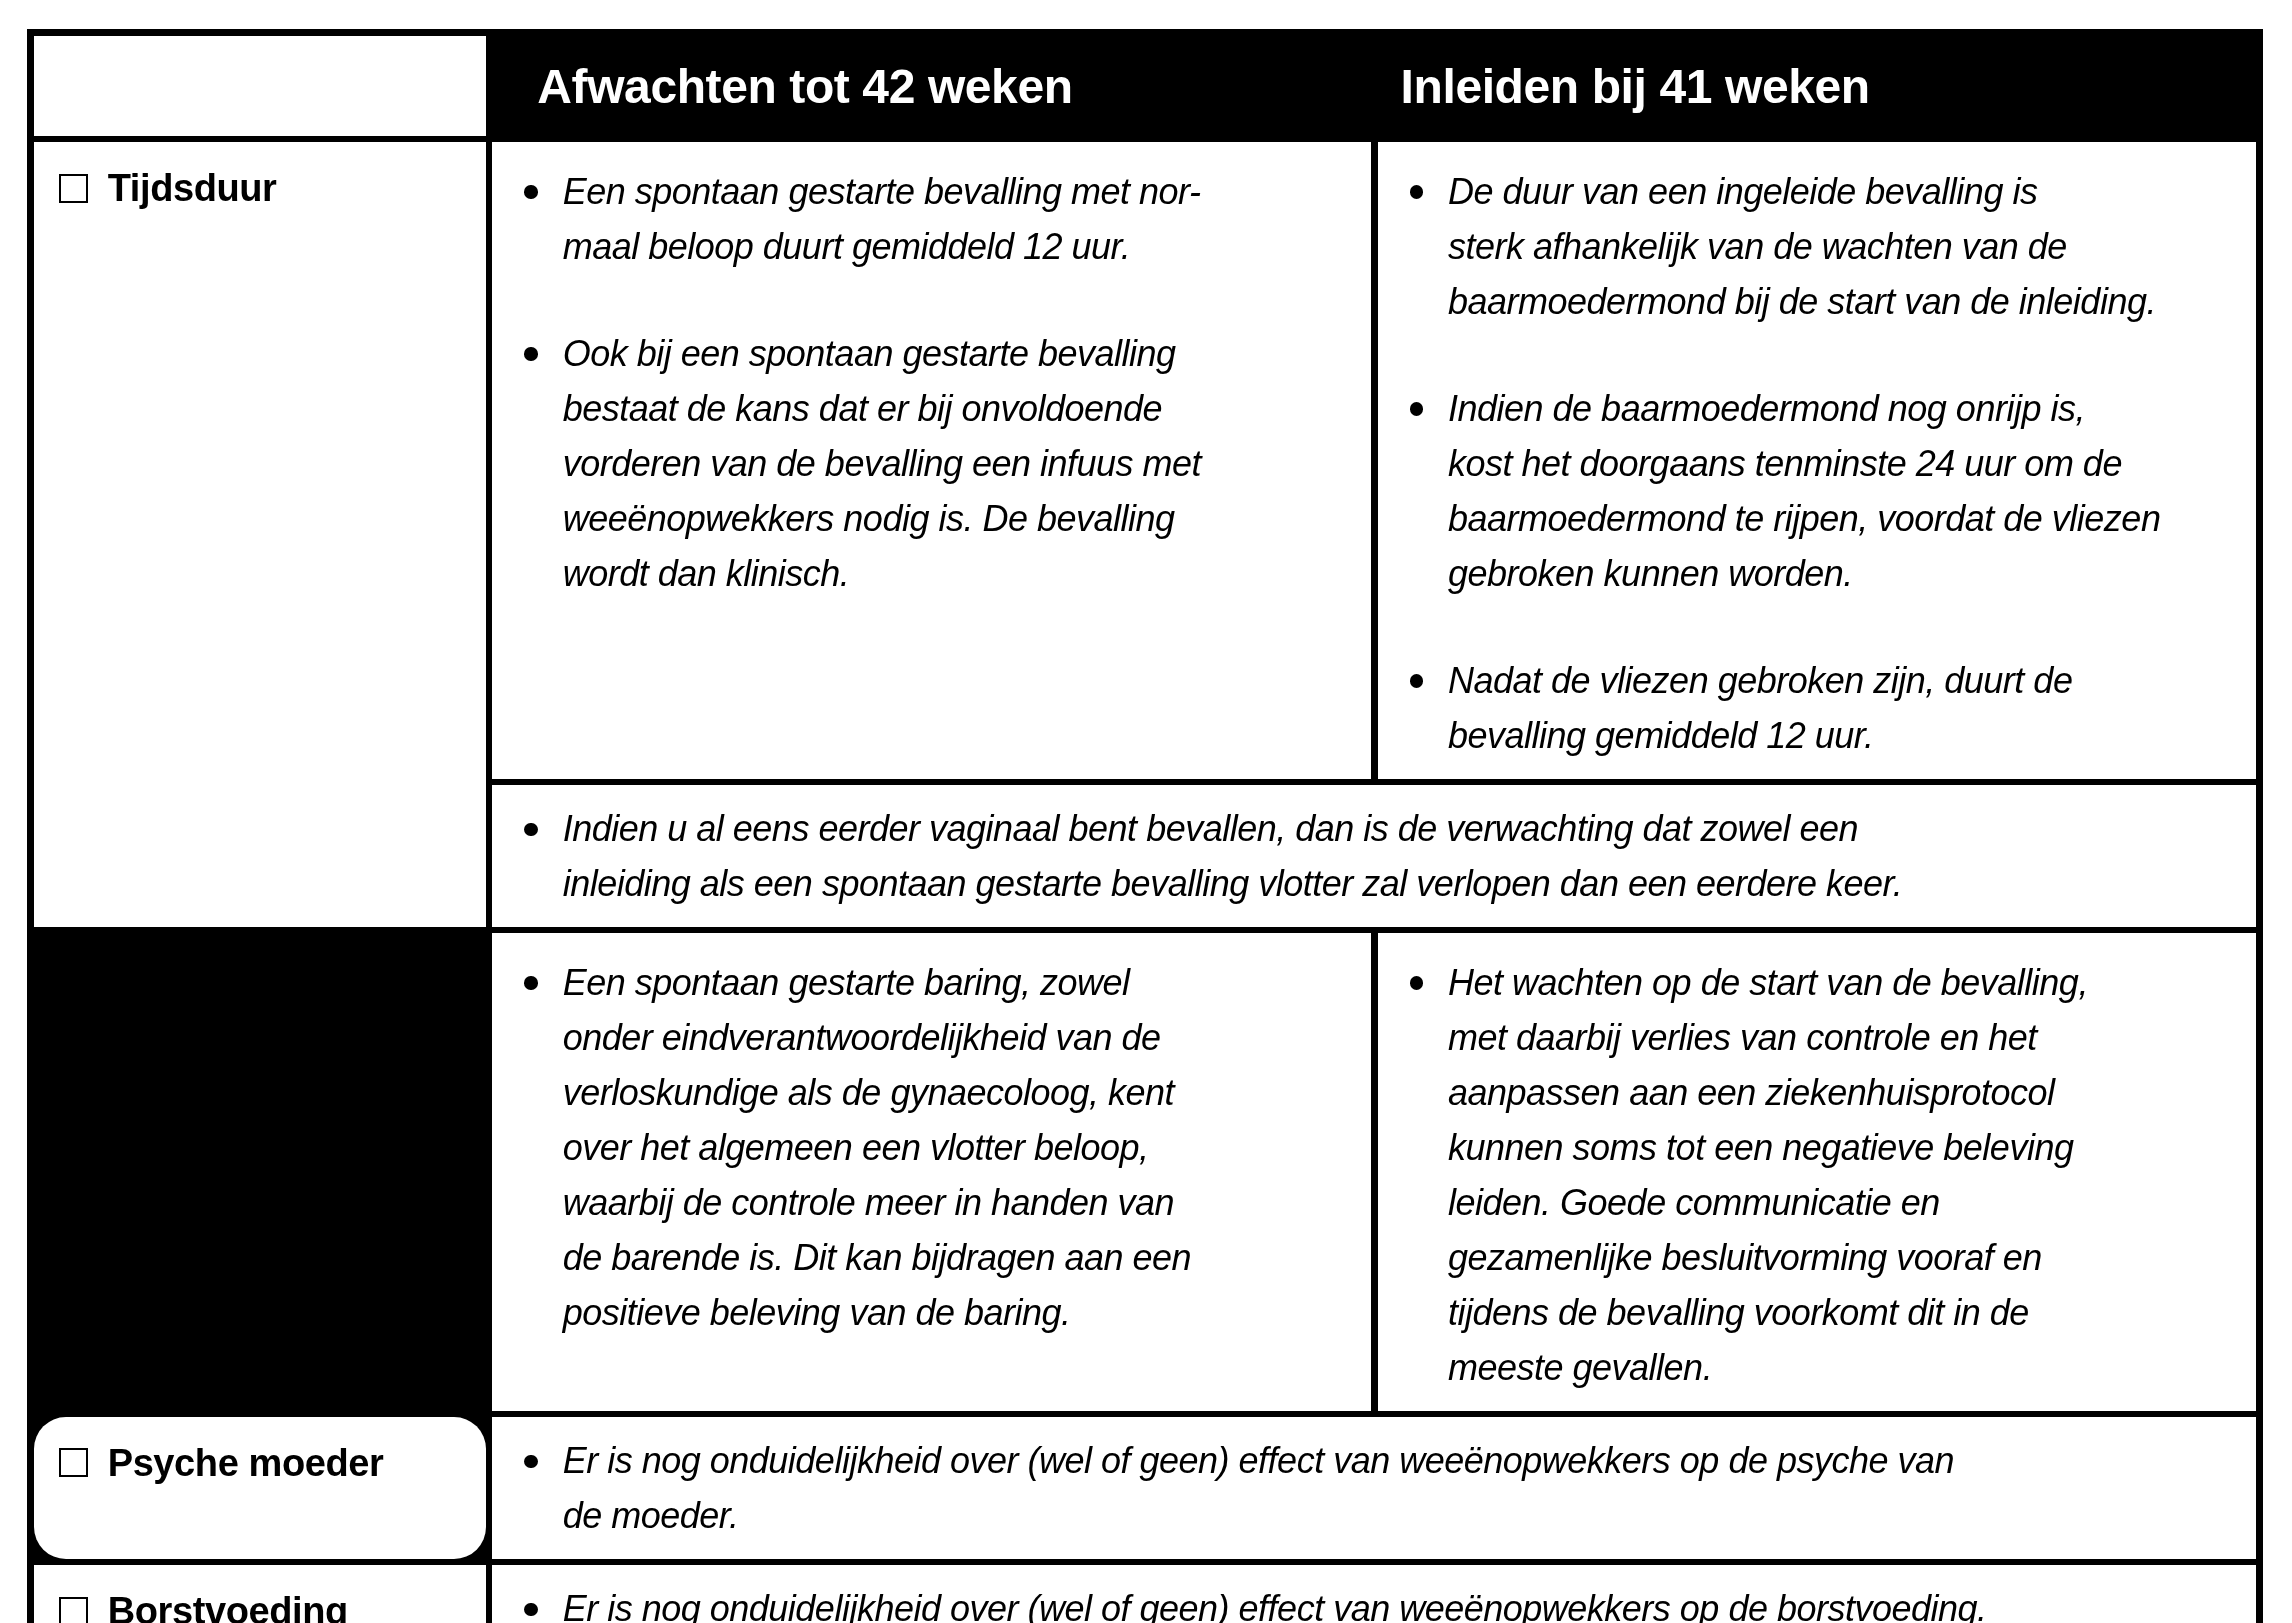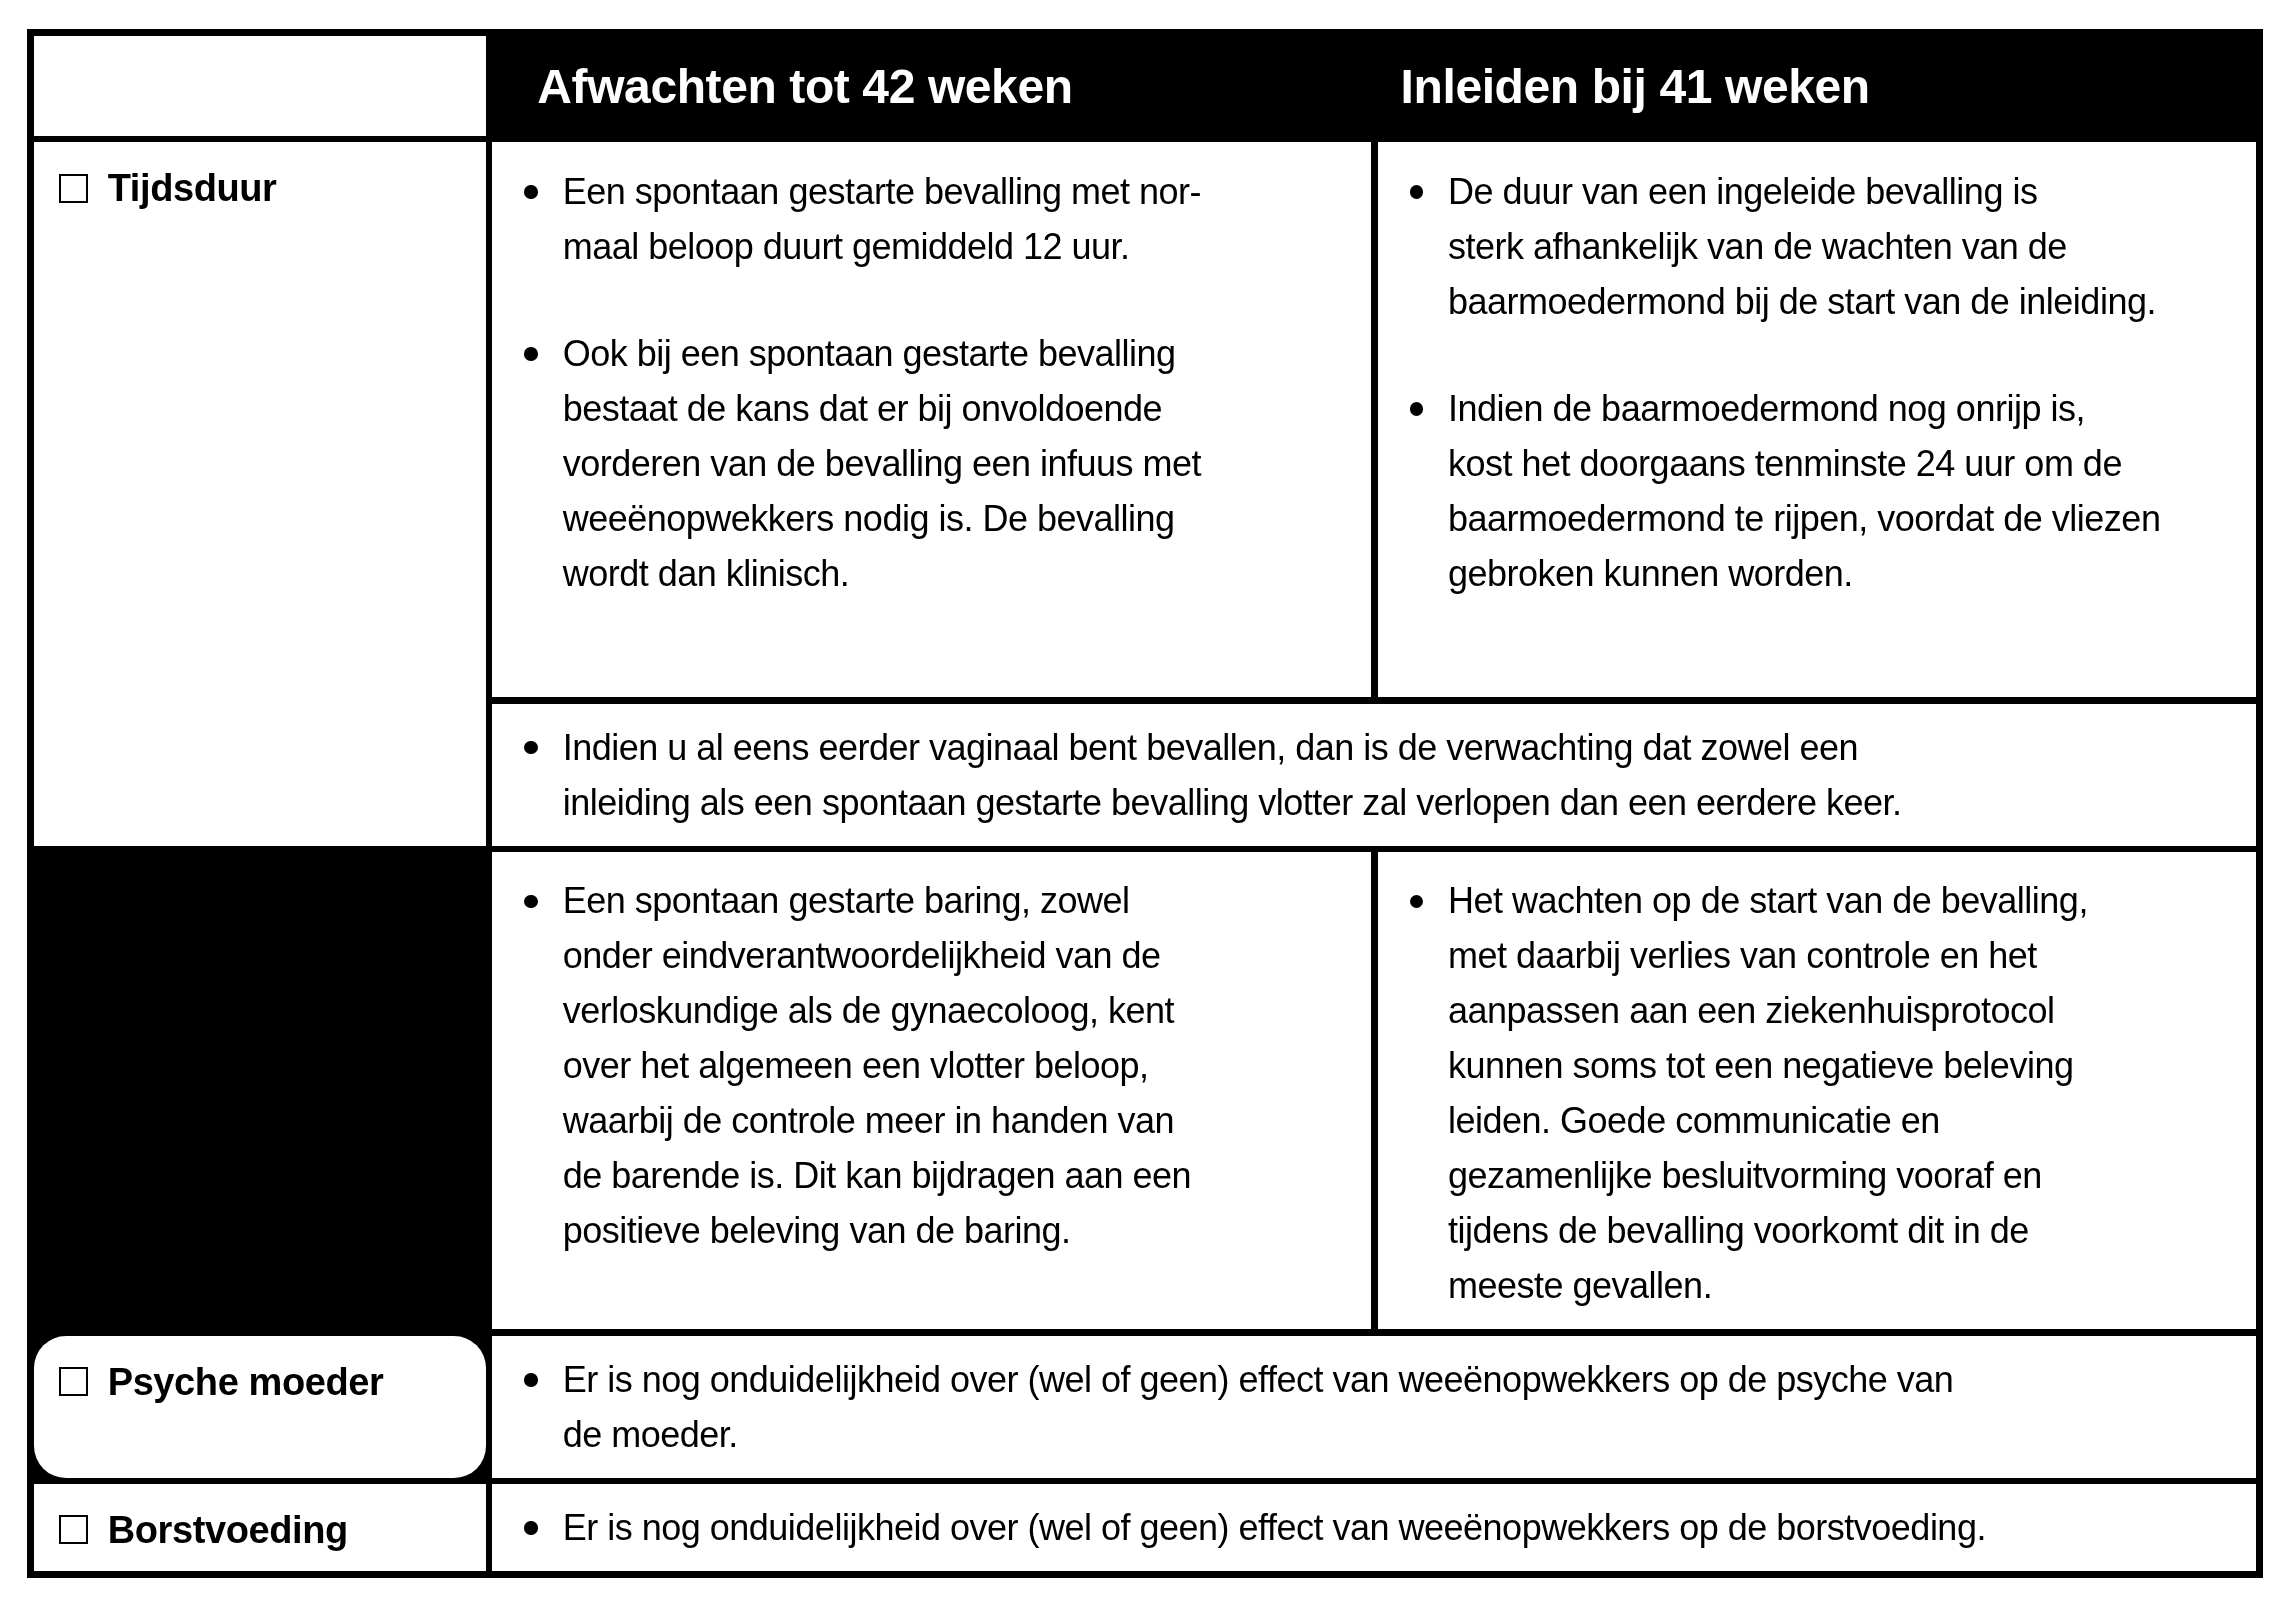--- a/index.html
+++ b/index.html
@@ -70,20 +70,21 @@
   .bullets-cell {
     padding: 21.5px 16px 16px 32px;
   }
   .bullets-cell.tight {
     padding-top: 16px;
   }
   .bullet {
     display: flex;
     gap: 25px;
     margin-bottom: 52px;
+    font-style: italic;
   }
   .bullet:last-child { margin-bottom: 0; }
   .dot {
     flex: 0 0 auto;
     width: 13.4px;
     height: 13.4px;
     border-radius: 50%;
     background: #000000;
     margin-top: 21.5px;
   }
@@ -150,20 +151,25 @@
 sterk afhankelijk van de wachten van de
 baarmoedermond bij de start van de inleiding.</div>
       </div>
       <div class="bullet">
         <span class="dot"></span>
         <div class="btext">Indien de baarmoedermond nog onrijp is,
 kost het doorgaans tenminste 24 uur om de
 baarmoedermond te rijpen, voordat de vliezen
 gebroken kunnen worden.</div>
       </div>
+      <div class="bullet">
+        <span class="dot"></span>
+        <div class="btext">Nadat de vliezen gebroken zijn, duurt de
+bevalling gemiddeld 12 uur.</div>
+      </div>
     </div>
     <div class="cell bullets-cell tight pos-shared-tijdsduur">
       <div class="bullet">
         <span class="dot"></span>
         <div class="btext">Indien u al eens eerder vaginaal bent bevallen, dan is de verwachting dat zowel een
 inleiding als een spontaan gestarte bevalling vlotter zal verlopen dan een eerdere keer.</div>
       </div>
     </div>
 
     <div class="cell bullets-cell pos-afw-beleving">

